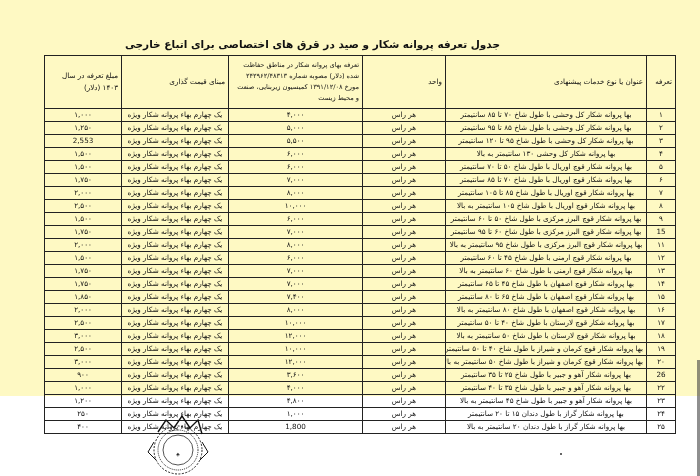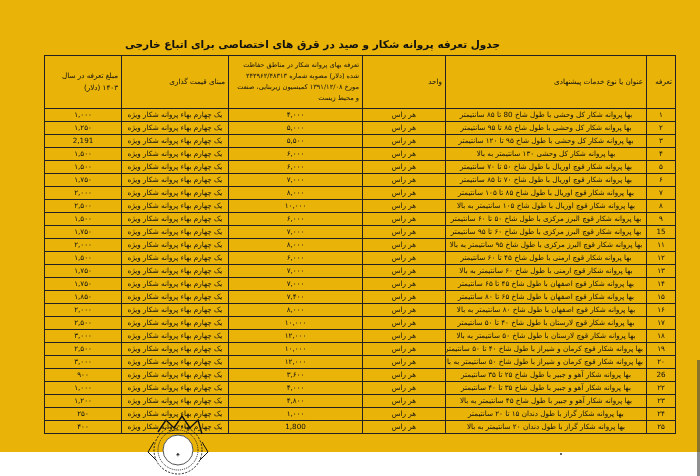--- a/index.html
+++ b/index.html
@@ -1,17 +1,17 @@
 <!DOCTYPE html>
 <html><head>
 <meta charset="utf-8">
 <style>
   html, body { margin: 0; padding: 0; background: #ffffff; }
   body { width: 700px; height: 476px; position: relative; overflow: hidden; font-family: "DejaVu Sans", sans-serif; color: #111; }
-  .page { position: absolute; left: 0; top: 0; width: 700px; height: 452px; background: #eab308; }
+  .page { position: absolute; left: 0; top: 0; width: 700px; height: 396px; background: #fef9c3; }
   .title { position: absolute; top: 38px; left: 200px; width: 300px; text-align: center; direction: rtl; font-size: 10.5px; font-weight: bold; color: #111; white-space: nowrap; }
   table.tariff { position: absolute; left: 44px; top: 55px; width: 631px; border-collapse: collapse; direction: rtl; table-layout: fixed; }
   table.tariff th, table.tariff td { border: 1px solid #222; padding: 0 3px; font-size: 7.2px; text-align: center; overflow: hidden; white-space: nowrap; }
   table.tariff th { height: 52px; font-weight: normal; font-size: 7.2px; line-height: 12px; white-space: normal; vertical-align: middle; text-align: right; }
   table.tariff td { height: 12px; line-height: 12px; }
   td.c-title { text-align: right; padding-right: 4px; }
   .stamp { position: absolute; left: 136px; top: 412px; width: 84px; height: 64px; }
   .dot { position: absolute; left: 560px; top: 453px; width: 2px; height: 2px; background: #333; border-radius: 50%; }
   .edge { position: absolute; right: 0; top: 360px; width: 3px; height: 116px; background: #444; opacity: .6; }
 </style>
@@ -36,41 +36,41 @@
         <th>عنوان یا نوع خدمات پیشنهادی</th>
         <th>واحد</th>
         <th style="font-size:6.6px;line-height:11px;">تعرفه بهای پروانه شکار در مناطق حفاظت شده (دلار) مصوبه شماره ۲۴۲۹۶۲/۴۸۳۱۳ مورخ ۱۳۹۱/۱۲/۰۸ کمیسیون زیربنایی، صنعت و محیط زیست</th>
         <th>مبنای قیمت گذاری</th>
         <th>مبلغ تعرفه در سال ۱۴۰۳ (دلار)</th>
       </tr>
     </thead>
     <tbody id="tbody">
         <tr>
           <td>۱</td>
-          <td class="c-title">بها پروانه شکار کل وحشی با طول شاخ 80 تا ۸۵ سانتیمتر</td>
+          <td class="c-title">بها پروانه شکار کل وحشی با طول شاخ ۷۰ تا ۸۵ سانتیمتر</td>
           <td>هر راس</td>
           <td>۴,۰۰۰</td>
           <td>یک چهارم بهاء پروانه شکار ویژه</td>
           <td>۱,۰۰۰</td>
         </tr>
         <tr>
           <td>۲</td>
           <td class="c-title">بها پروانه شکار کل وحشی با طول شاخ ۸۵ تا ۹۵ سانتیمتر</td>
           <td>هر راس</td>
           <td>۵,۰۰۰</td>
           <td>یک چهارم بهاء پروانه شکار ویژه</td>
           <td>۱,۲۵۰</td>
         </tr>
         <tr>
           <td>۳</td>
           <td class="c-title">بها پروانه شکار کل وحشی با طول شاخ ۹۵ تا ۱۲۰ سانتیمتر</td>
           <td>هر راس</td>
           <td>۵,۵۰۰</td>
           <td>یک چهارم بهاء پروانه شکار ویژه</td>
-          <td>2,191</td>
+          <td>2,553</td>
         </tr>
         <tr>
           <td>۴</td>
           <td class="c-title">بها پروانه شکار کل وحشی ۱۳۰ سانتیمتر به بالا</td>
           <td>هر راس</td>
           <td>۶,۰۰۰</td>
           <td>یک چهارم بهاء پروانه شکار ویژه</td>
           <td>۱,۵۰۰</td>
         </tr>
         <tr>

